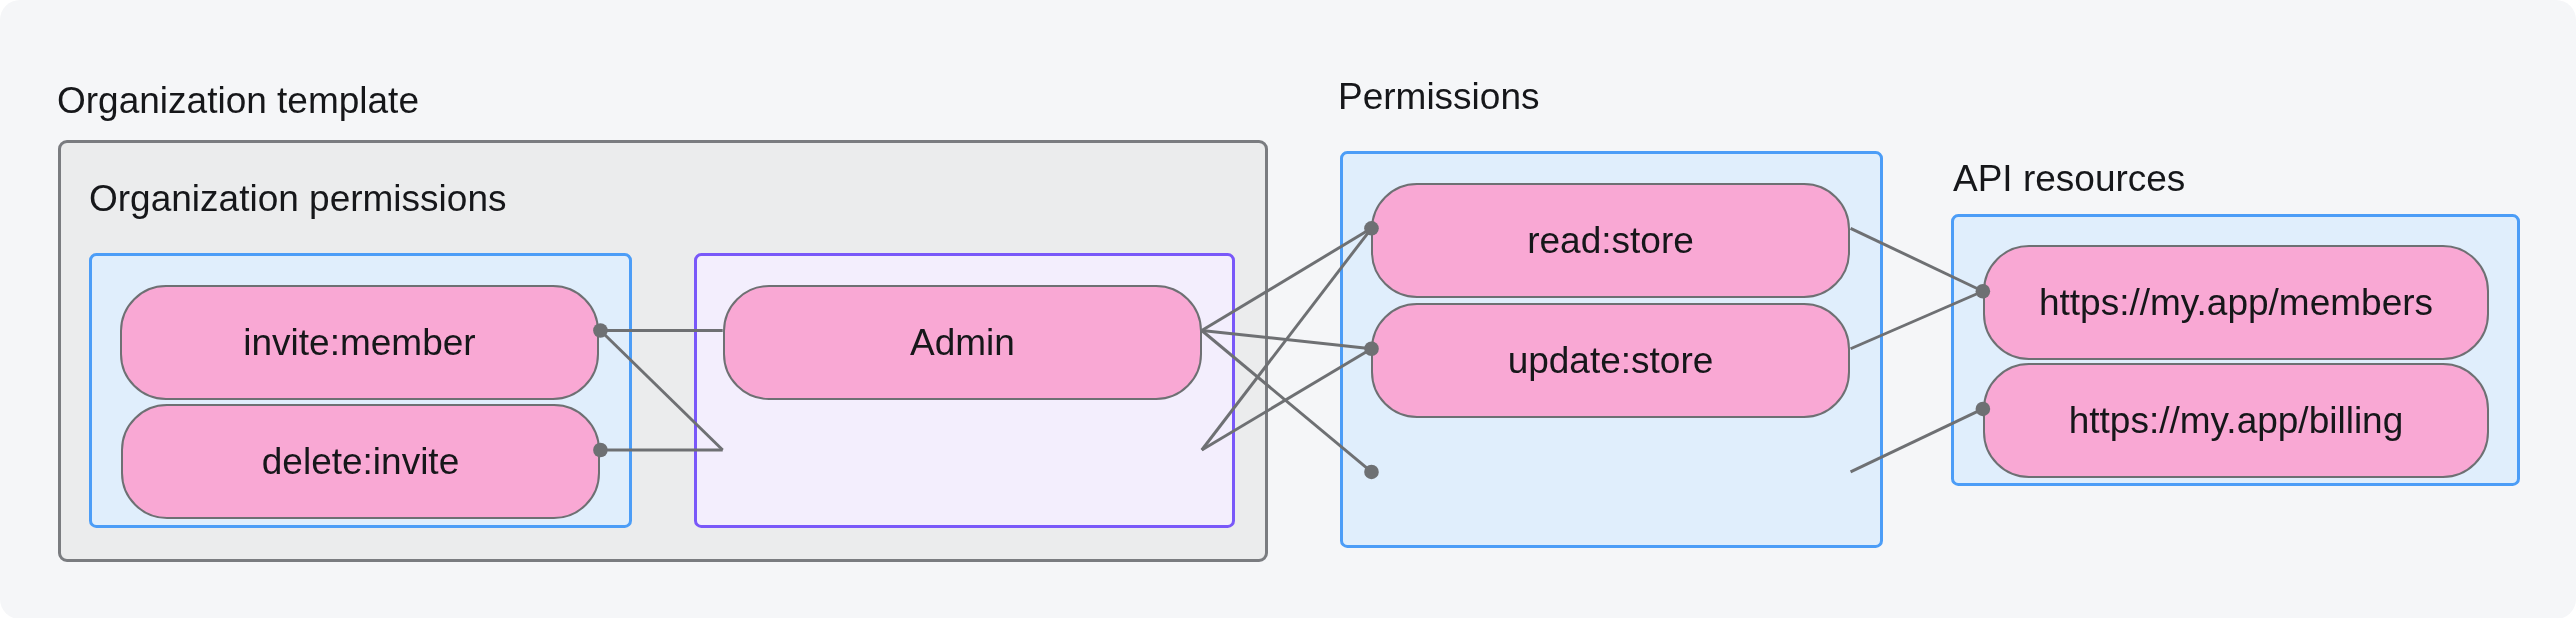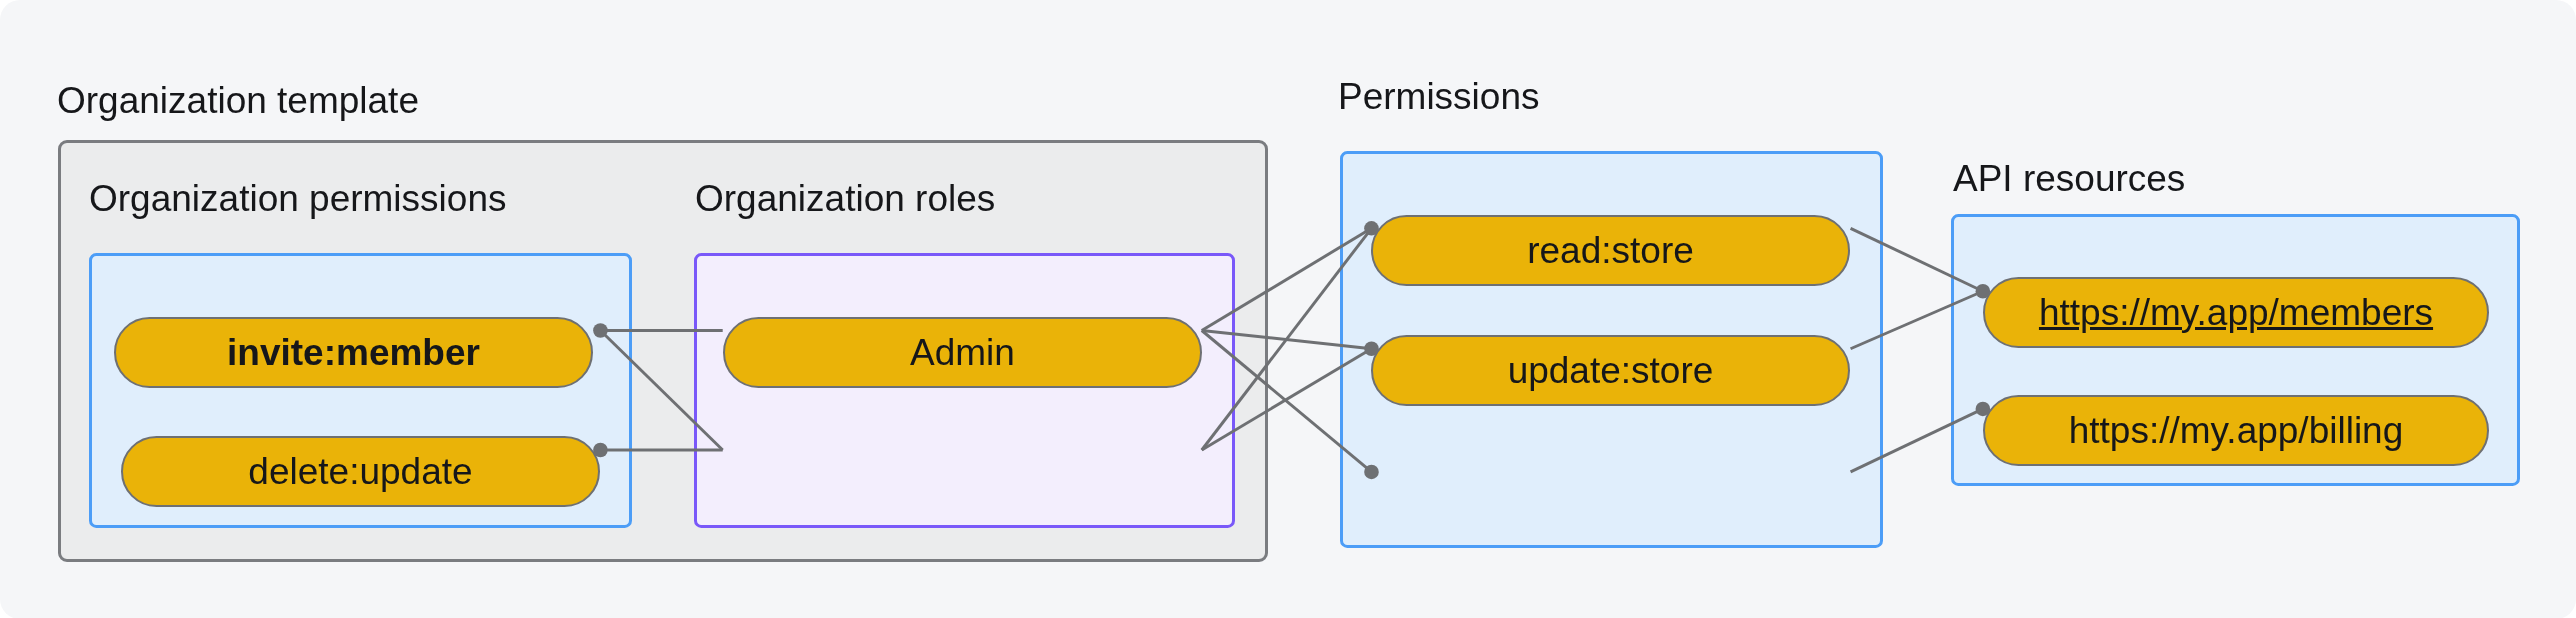--- a/index.html
+++ b/index.html
@@ -45,53 +45,52 @@
     border:3.7px solid var(--blue-border);
     border-radius:7.3px;
   }
   .box.purple{
     background:var(--purple-fill);
     border:3.7px solid var(--purple-border);
     border-radius:7.3px;
   }
   .pill{
     position:absolute;
-    height:71px;
-    background:#eab308;
+    height:115px;
+    background:#f9a8d4;
     border:2.7px solid var(--pill-border);
     border-radius:46px;
     display:flex;align-items:center;justify-content:center;
     font-size:37px;
     font-weight:400;
     color:var(--text-color);
     white-space:nowrap;
     z-index:2;
-    margin-top:32px;
   }
   
   #lbl-template{left:57px;top:79px;}
   #lbl-org-permissions{left:89px;top:177px;}
   #lbl-org-roles{left:695px;top:177px;}
   #lbl-permissions{left:1338px;top:75px;}
   #lbl-api{left:1953px;top:157px;}
   
   #box-gray{left:58px;top:140px;width:1210px;height:422px;}
   #box-org-permissions{left:89px;top:253px;width:543px;height:275px;}
   #box-org-roles{left:694px;top:253px;width:541px;height:275px;}
   #box-permissions{left:1340px;top:151px;width:543px;height:397px;}
   #box-api{left:1951px;top:214px;width:569px;height:272px;}
   
-  #pill-invite{left:114px;top:285px;width:479px;font-weight:bold;}
+  #pill-invite{left:120px;top:285px;width:479px;}
   #pill-delete{left:121px;top:404px;width:479px;}
   #pill-admin{left:723px;top:285px;width:479px;}
   #pill-member{left:723px;top:404px;width:479px;}
   #pill-read{left:1371px;top:183px;width:479px;}
   #pill-update{left:1371px;top:303px;width:479px;}
   #pill-manage{left:1371px;top:426px;width:479px;}
-  #pill-members{left:1983px;top:245px;width:506px;text-decoration:underline;}
+  #pill-members{left:1983px;top:245px;width:506px;}
   #pill-billing{left:1983px;top:363px;width:506px;}
   svg.connectors{
     position:absolute;left:0;top:0;
     width:2576px;height:619px;
     z-index:5;
     pointer-events:none;
   }
   svg.connectors line{
     stroke:var(--line-color);
     stroke-width:3.25;
@@ -103,31 +102,30 @@
 </head>
 <body>
 
 <div class="card">
 
   <div class="section-label" id="lbl-template">Organization template</div>
 
   <div class="box gray" id="box-gray"></div>
 
   <div class="section-label" id="lbl-org-permissions">Organization permissions</div>
-  <div class="section-label" id="lbl-org-roles">Organization roles</div>
   <div class="section-label" id="lbl-permissions">Permissions</div>
   <div class="section-label" id="lbl-api">API resources</div>
 
   <div class="box blue" id="box-org-permissions"></div>
   <div class="box purple" id="box-org-roles"></div>
   <div class="box blue" id="box-permissions"></div>
   <div class="box blue" id="box-api"></div>
 
   <div class="pill" id="pill-invite">invite:member</div>
-  <div class="pill" id="pill-delete">delete:update</div>
+  <div class="pill" id="pill-delete">delete:invite</div>
   <div class="pill" id="pill-admin">Admin</div>
   <div class="pill" id="pill-read">read:store</div>
   <div class="pill" id="pill-update">update:store</div>
   <div class="pill" id="pill-members">https://my.app/members</div>
   <div class="pill" id="pill-billing">https://my.app/billing</div>
 
   <svg class="connectors" viewBox="0 0 2823 678" xmlns="http://www.w3.org/2000/svg">
 
     <line x1="658" y1="362" x2="792" y2="362"></line>
     <line x1="658" y1="362" x2="792" y2="493"></line>

